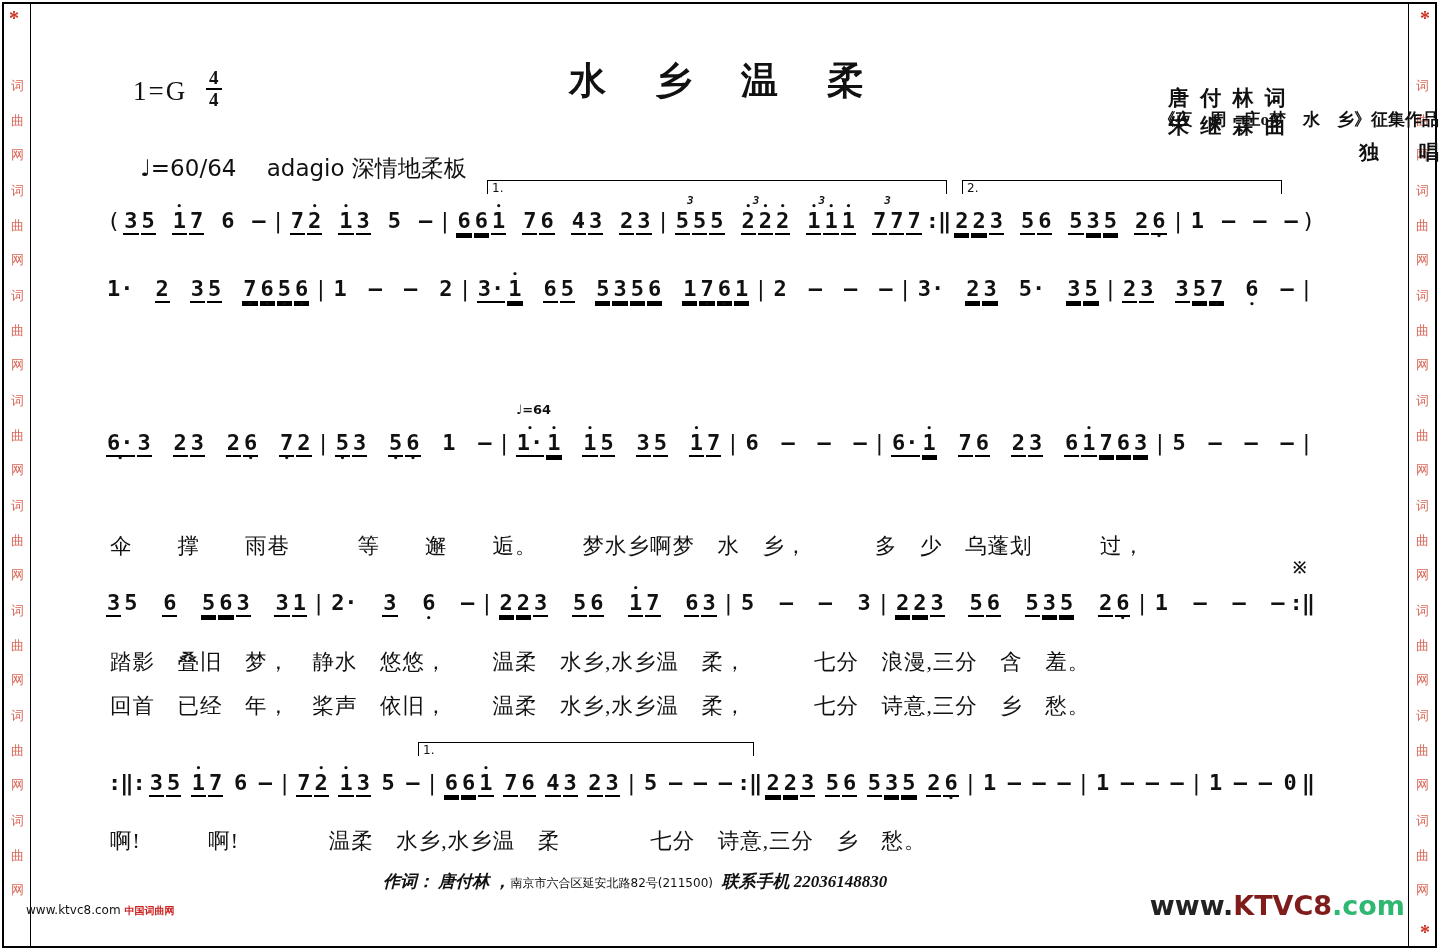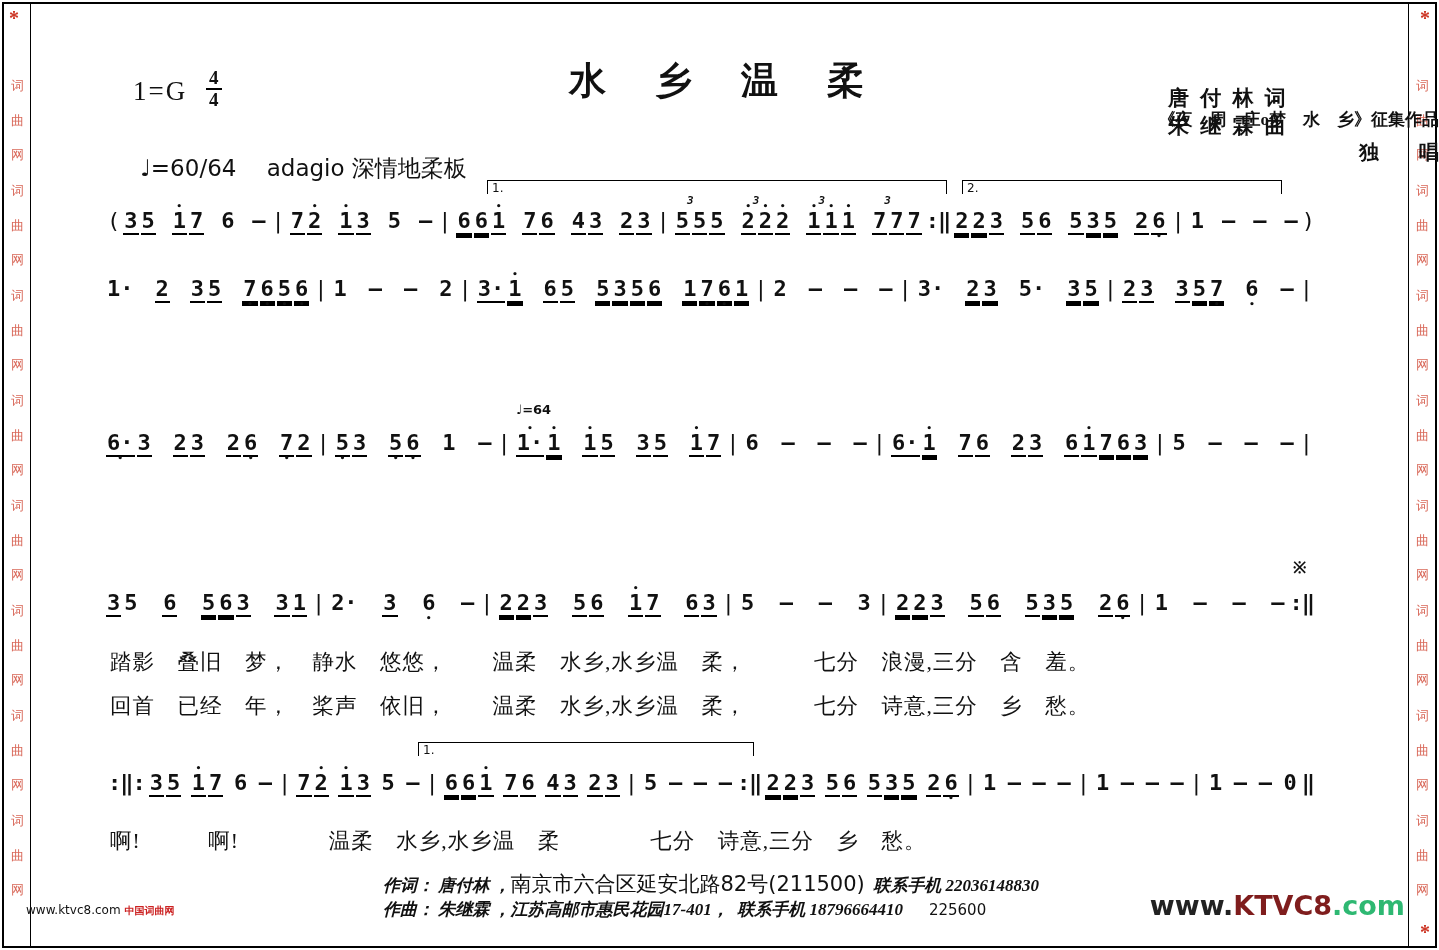--- a/index.html
+++ b/index.html
@@ -38,21 +38,21 @@
   .t3{display:inline-block;width:0;position:relative;}
   .t3 b{position:absolute;left:-4px;top:-34px;font-size:11px;font-style:italic;}
   .volta{position:absolute;height:13px;border:1.5px solid #000;border-bottom:none;}
   .volta span{position:absolute;left:4px;top:0px;font-size:12px;font-family:"DejaVu Sans",sans-serif;background:#fff;padding-right:3px;}
   .tempo2{position:absolute;font-size:13px;font-weight:bold;font-family:"DejaVu Sans",sans-serif;}
   .segno{position:absolute;font-size:16px;font-weight:bold;}
   
   .lyr{position:absolute;left:110px;right:100px;font-size:21.5px;letter-spacing:1px;white-space:pre;}
   
   .fcredit{position:absolute;left:383px;font-size:17px;font-style:italic;font-weight:bold;white-space:pre;}
-  .fcredit .plain{font-style:normal;font-weight:normal;font-family:"DejaVu Sans",sans-serif;font-size:21px;}
+  .fcredit .plain{font-style:normal;font-weight:normal;font-family:"DejaVu Sans",sans-serif;font-size:12px;}
   .postcode{font-style:normal;font-weight:normal;font-family:"DejaVu Sans",sans-serif;font-size:15px;margin-left:26px;}
   .siteleft{position:absolute;left:26px;top:903px;font-size:12px;font-family:"DejaVu Sans",sans-serif;}
   .siteleft .cn{color:#cc2222;font-size:10px;font-weight:bold;}
   .logo{position:absolute;right:34px;top:890px;font-size:27px;font-weight:bold;
         font-family:"DejaVu Sans",sans-serif;letter-spacing:0;}
   .logo .w{color:#222;}
   .logo .b{color:#7f1d1d;text-align:right;}
   .logo .t{color:#2eb872;}
 </style>
 </head>
@@ -301,20 +301,21 @@
       <span class="bar">|</span>
       <span class="nt">5</span>
       <span class="gap"></span>
       <span class="dash">–</span>
       <span class="gap"></span>
       <span class="dash">–</span>
       <span class="gap"></span>
       <span class="dash">–</span>
       <span class="bar">|</span>
     </div>
+  <div class="lyr" style="top:531px">伞　　撑　　雨巷　　　等　　邂　　逅。　　梦水乡啊梦　水　乡，　　　多　少　乌蓬划　　　过，</div>
   <div class="segno" style="left:1293px;top:556px">※</div>
   <div class="mline" style="top:578px">
       <span class="nt u1">3</span>
       <span class="nt">5</span>
       <span class="gap"></span>
       <span class="nt u1">6</span>
       <span class="gap"></span>
       <span class="nt u2">5</span>
       <span class="nt u2">6</span>
       <span class="nt u1">3</span>
@@ -457,16 +458,15 @@
       <span class="dash">–</span>
       <span class="gap"></span>
       <span class="dash">–</span>
       <span class="gap"></span>
       <span class="nt">0</span>
       <span class="sym">‖</span>
     </div>
   <div class="lyr" style="top:826px">啊!　　　啊!　　　　温柔　水乡,水乡温　柔　　　　七分　诗意,三分　乡　愁。</div>
 
   <div class="fcredit" style="top:870px"><span>作词： 唐付林 ，</span><span class="plain">南京市六合区延安北路82号(211500)</span><span>  联系手机 22036148830</span></div>
-  <div class="fcredit" style="top:898px"><span>作曲： 朱继霖 ，</span><span>江苏高邮市惠民花园17-401，</span><span>  联系手机 18796664410</span><span class="postcode">225600</span></div>
   <div class="siteleft"><span>www.ktvc8.com</span> <span class="cn">中国词曲网</span></div>
   <div class="logo"><span class="w">www.</span><span class="b">KTVC8</span><span class="t">.com</span></div>
 </div>
 
 </body></html>

